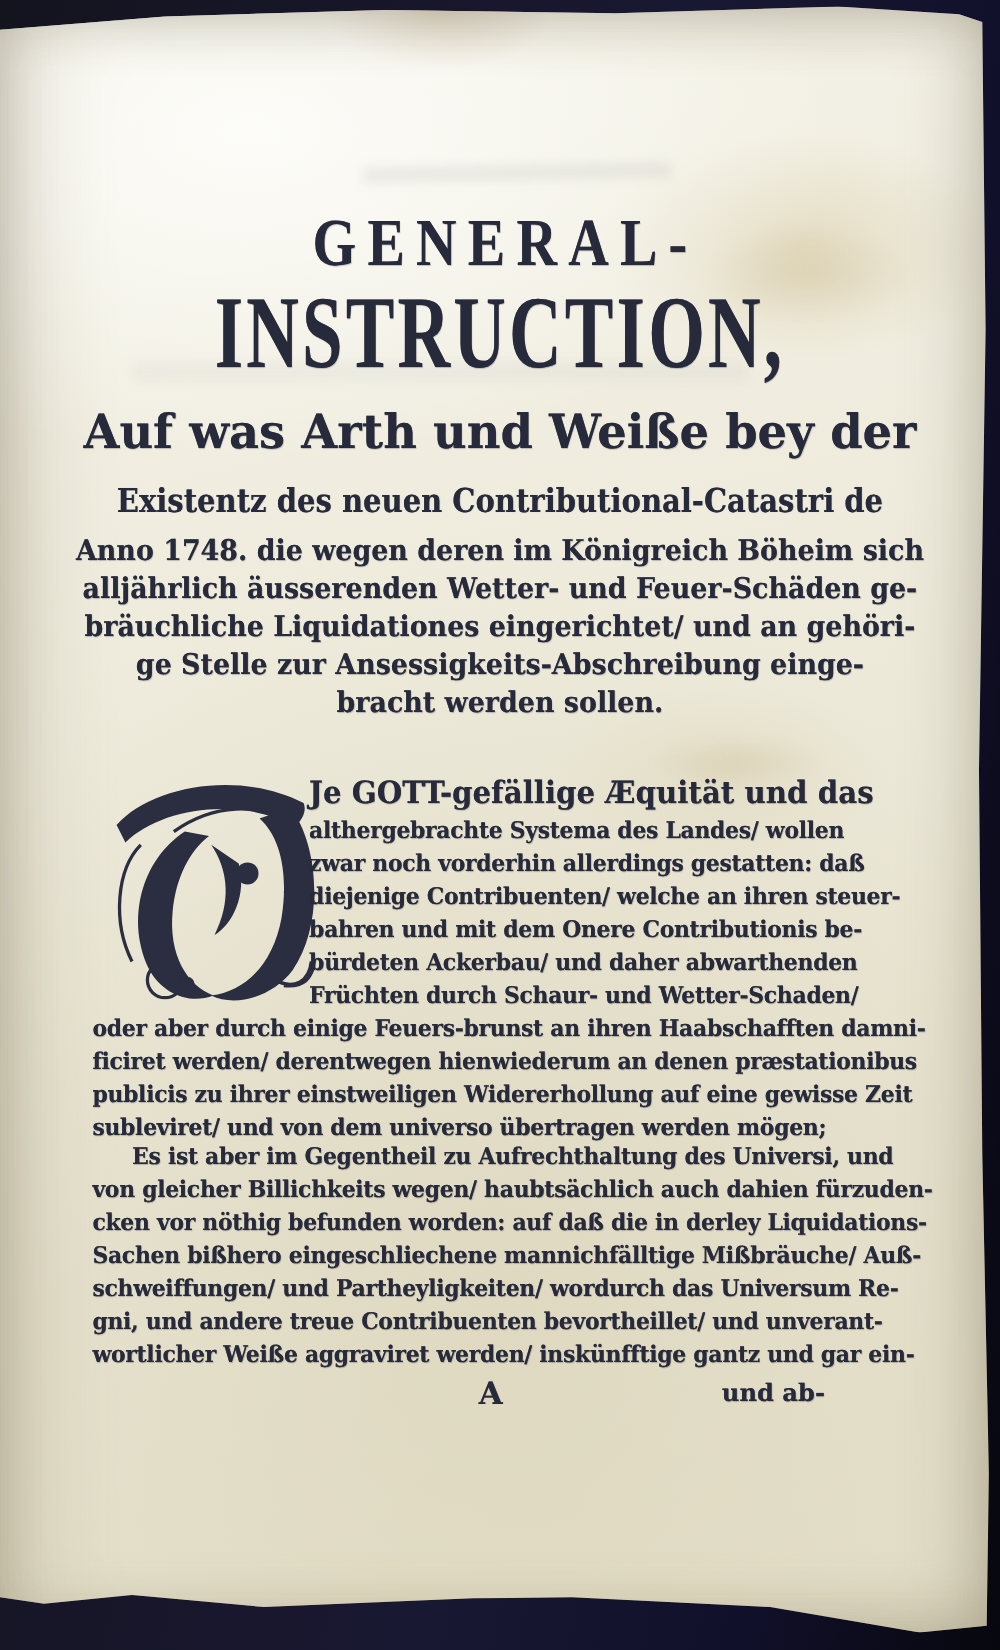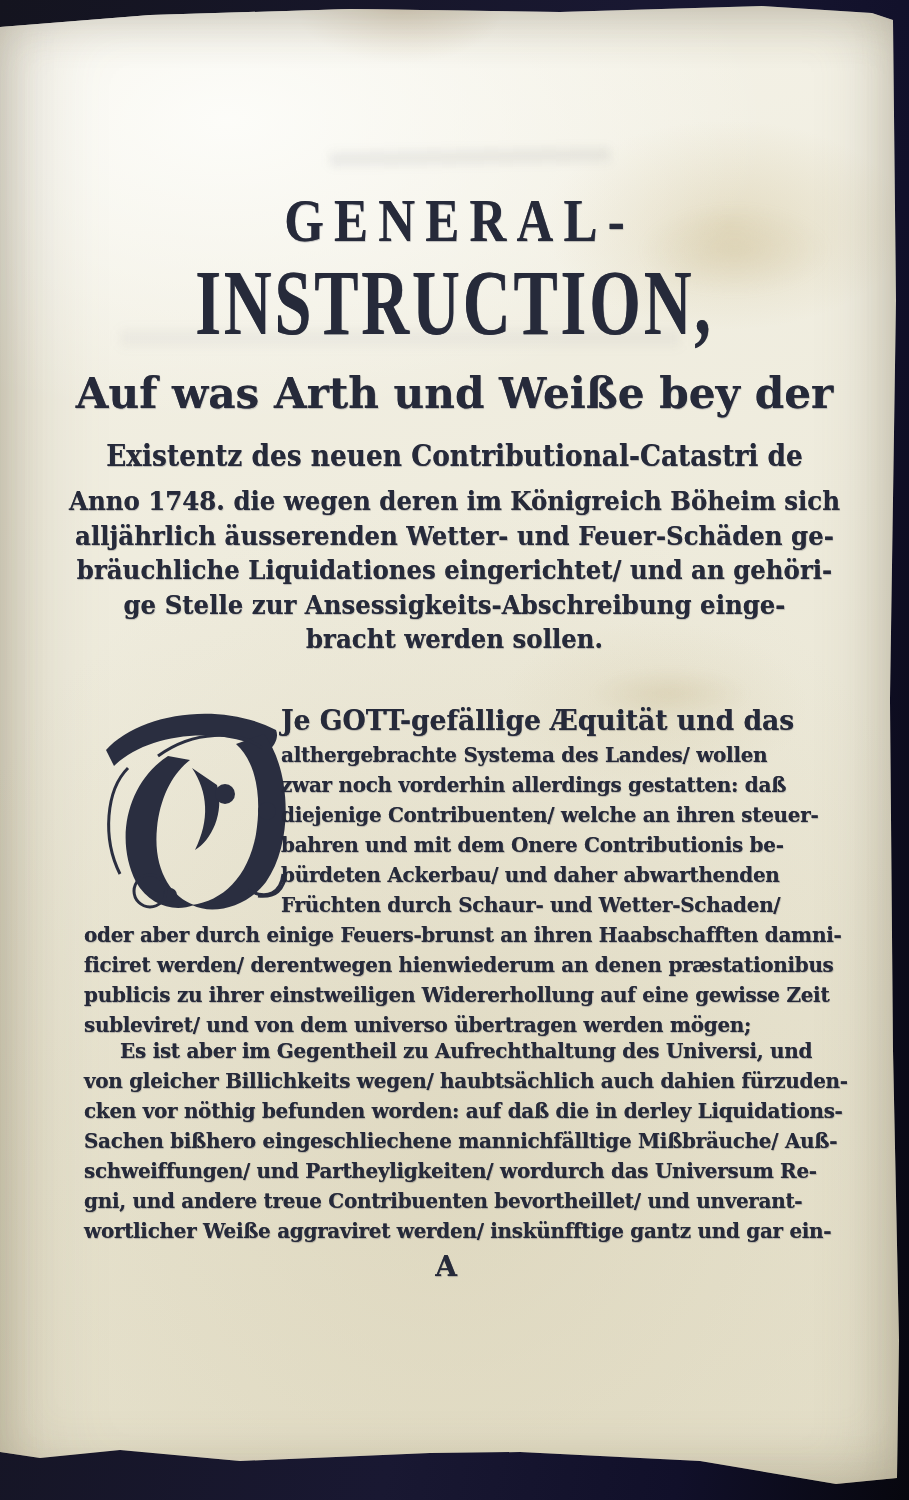--- a/index.html
+++ b/index.html
@@ -139,15 +139,16 @@
       <div class="first">Es ist aber im Gegentheil zu Aufrechthaltung des Universi, und</div>
       <div>von gleicher Billichkeits wegen/ haubtsächlich auch dahien fürzuden-</div>
       <div>cken vor nöthig befunden worden: auf daß die in derley Liquidations-</div>
       <div>Sachen bißhero eingeschliechene mannichfälltige Mißbräuche/ Auß-</div>
       <div>schweiffungen/ und Partheyligkeiten/ wordurch das Universum Re-</div>
       <div>gni, und andere treue Contribuenten bevortheillet/ und unverant-</div>
       <div>wortlicher Weiße aggraviret werden/ inskünfftige gantz und gar ein-</div>
     </div>
 
     <div class="sig ink">A</div>
+    <div class="catch ink">und ab-</div>
 
   </div>
 </div>
 
 </body></html>

